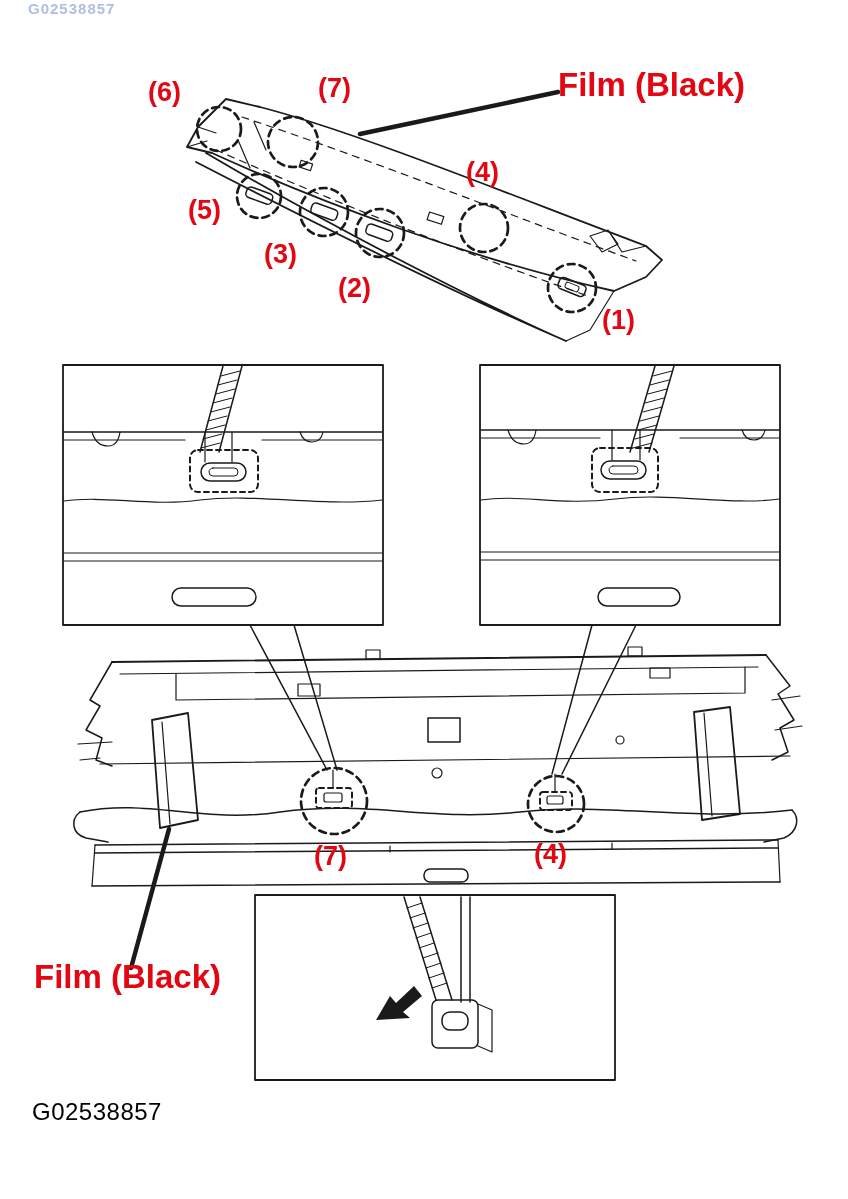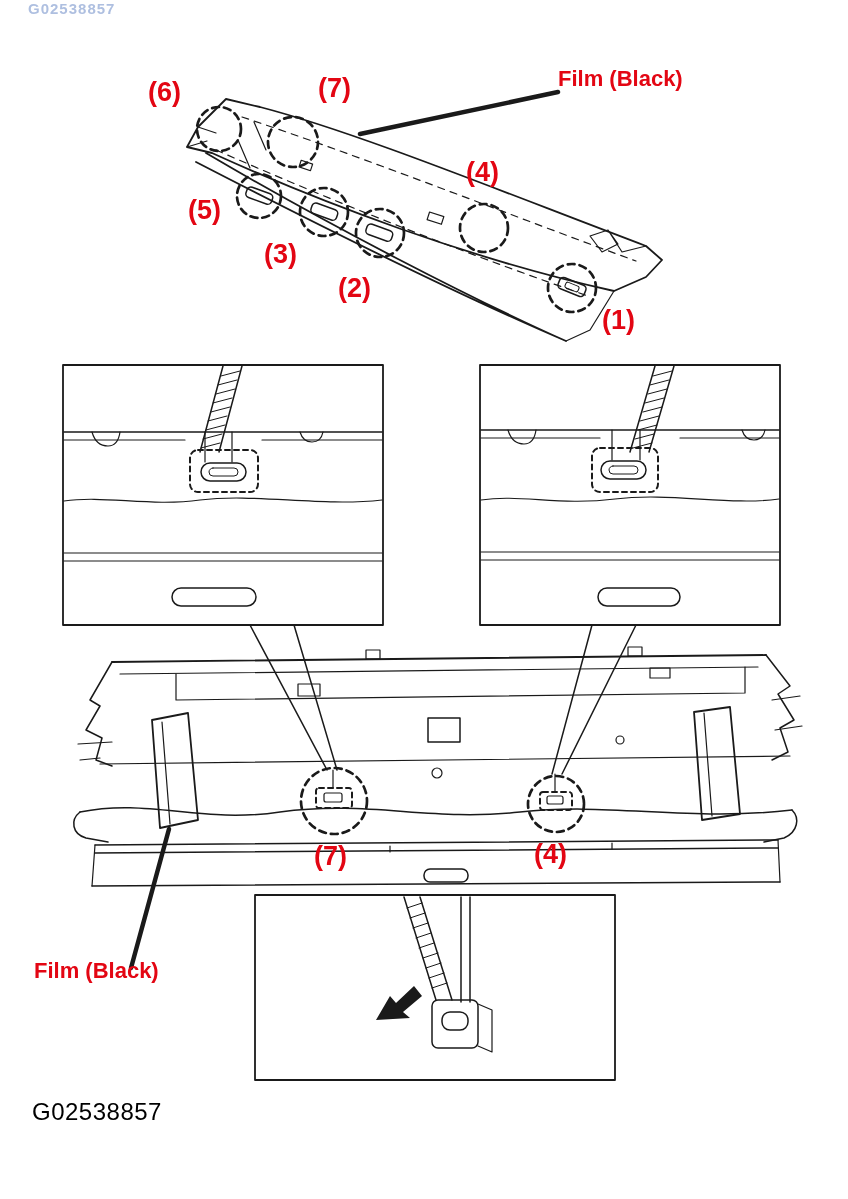--- a/index.html
+++ b/index.html
@@ -18,21 +18,21 @@
   .s12{stroke-width:1.2}
   .s14{stroke-width:1.5}
   .s16{stroke-width:1.8}
   .dc{stroke-width:2.7; stroke-dasharray:7 5;}
   .dr{stroke-width:2; stroke-dasharray:5 4;}
   .red-line{stroke:var(--callout-red,#e30613); stroke-width:4.5; stroke-linecap:butt;}
   .lbl{
     position:absolute; color:var(--callout-red,#e30613); font-weight:bold;
     font-size:27px; line-height:1; white-space:nowrap;
   }
-  .lbl.film{font-size:22px;}
+  .lbl.film{font-size:33px;}
   .watermark{
     position:absolute; left:28px; top:0px; font-size:15px; font-weight:bold;
     color:#aebfe0; letter-spacing:1px; filter:blur(0.6px); user-select:none;
   }
   .figure-id{
     position:absolute; left:32px; top:1098px; font-size:24px; color:#000;
     letter-spacing:0.5px;
   }
 </style>
 </head>

